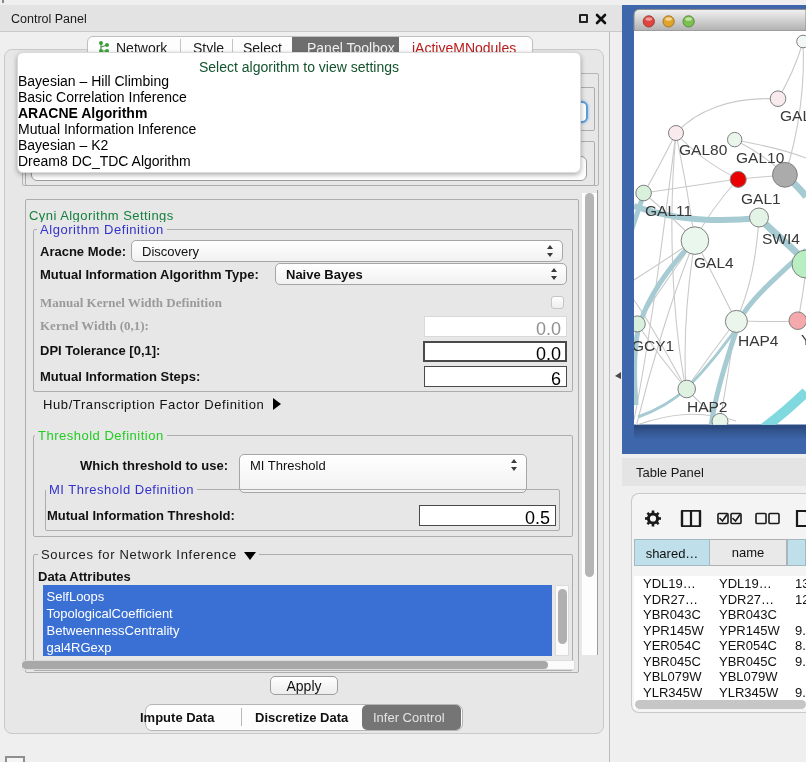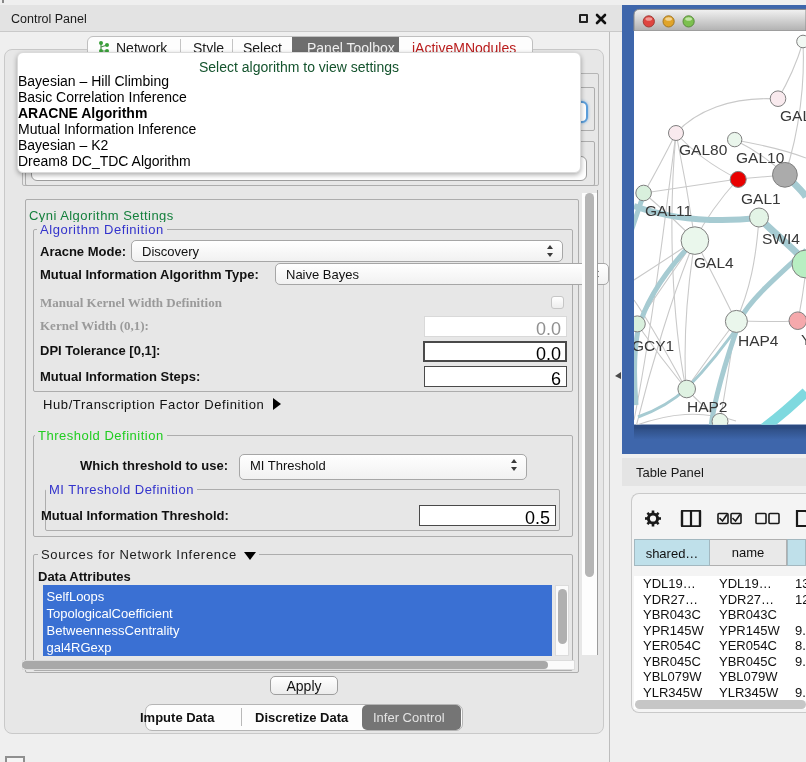--- a/index.html
+++ b/index.html
@@ -72,48 +72,48 @@
 
 <div class="groupbox" style="left:33px;top:229px;width:540px;height:163px;"></div>
 <div class="gtitle" style="left:37px;top:222px;color:#3333cc;letter-spacing:0.55px;">Algorithm Definition</div>
 
 <div class="lbl bold abs" style="left:40px;top:244px;">Aracne Mode:</div>
 <div class="combo" style="left:131px;top:240px;width:432px;height:22px;">
     <span class="ctext">Discovery</span>
     <span class="arrows"></span>
   </div>
 <div class="lbl bold abs" style="left:40px;top:267px;">Mutual Information Algorithm Type:</div>
-<div class="combo" style="left:275px;top:263px;width:334px;height:22px;">
+<div class="combo" style="left:275px;top:263px;width:292px;height:22px;font-weight:bold;">
     <span class="ctext">Naive Bayes</span>
     <span class="arrows"></span>
   </div>
 <div class="lbl bold gray abs" style="left:40px;top:295px;">Manual Kernel Width Definition</div>
 <div class="abs" style="left:551px;top:296px;width:13px;height:13px;background:linear-gradient(#ffffff,#ededed);border:1px solid #c6c6c6;border-radius:3px;"></div>
 <div class="lbl bold gray abs" style="left:40px;top:318px;">Kernel Width (0,1):</div>
 <div class="tfield" style="left:424px;top:316px;width:143px;height:21px;border:1px solid #d9d9d9;color:#909090;padding:2px 5px 0 0;">0.0</div>
 <div class="lbl bold abs" style="left:40px;top:343px;">DPI Tolerance [0,1]:</div>
 <div class="tfield" style="left:423px;top:341px;width:144px;height:21px;border:2px solid #4a4a4a;color:#000;padding:1px 4px 0 0;">0.0</div>
 <div class="lbl bold abs" style="left:40px;top:369px;">Mutual Information Steps:</div>
 <div class="tfield" style="left:424px;top:366px;width:143px;height:21px;border:1px solid #4a4a4a;color:#000;padding:2px 5px 0 0;">6</div>
 
 <div class="lbl abs" style="left:43px;top:397px;letter-spacing:0.6px;text-align:right;">Hub/Transcription Factor Definition</div>
 <svg class="abs" style="left:272px;top:398px;" width="10" height="12" viewBox="0 0 10 12">
     <path d="M1 0 L9 6 L1 12 Z" fill="#000"></path>
   </svg>
 
 <div class="groupbox" style="left:33px;top:435px;width:540px;height:102px;"></div>
 <div class="gtitle" style="left:35px;top:428px;color:#21cd21;letter-spacing:0.5px;">Threshold Definition</div>
 <div class="lbl bold abs" style="left:80px;top:458px;">Which threshold to use:</div>
-<div class="combo" style="left:239px;top:454px;width:288px;height:26px;">
+<div class="combo" style="left:239px;top:454px;width:288px;height:39px;">
     <span class="ctext">MI Threshold</span>
     <span class="arrows"></span>
   </div>
 <div class="groupbox" style="left:45px;top:489px;width:515px;height:42px;"></div>
 <div class="gtitle" style="left:46px;top:482px;color:#3333cc;letter-spacing:0.5px;">MI Threshold Definition</div>
-<div class="lbl bold abs" style="left:41px;top:508px;">Mutual Information Threshold:</div>
+<div class="lbl bold abs" style="left:47px;top:508px;">Mutual Information Threshold:</div>
 <div class="tfield" style="left:419px;top:505px;width:137px;height:21px;border:1px solid #4a4a4a;color:#000;padding:2px 5px 0 0;">0.5</div>
 
 <div class="groupbox" style="left:33px;top:554px;width:540px;height:117px;"></div>
 <div class="gtitle" style="left:38px;top:547px;color:#1a1a1a;letter-spacing:0.7px;">Sources for Network Inference <span style="display:inline-block;width:0;height:0;border-left:6px solid transparent;border-right:6px solid transparent;border-top:8px solid #000;vertical-align:middle;margin-left:3px;"></span></div>
 <div class="lbl bold abs" style="left:38px;top:569px;">Data Attributes</div>
 <div class="abs" style="left:43px;top:585px;width:509px;height:71px;background:#3a70d3;color:#fff;font-size:13px;line-height:17px;padding:3px 0 0 3.5px;">
 SelfLoops<br>TopologicalCoefficient<br>BetweennessCentrality<br>gal4RGexp
 </div>
 <div class="abs" style="left:555px;top:585px;width:14px;height:71px;background:#fbfbfb;border:1px solid #dcdcdc;"></div>
 <div class="abs" style="left:557.5px;top:589px;width:9px;height:55px;background:#b0b0b0;border-radius:5px;"></div>

